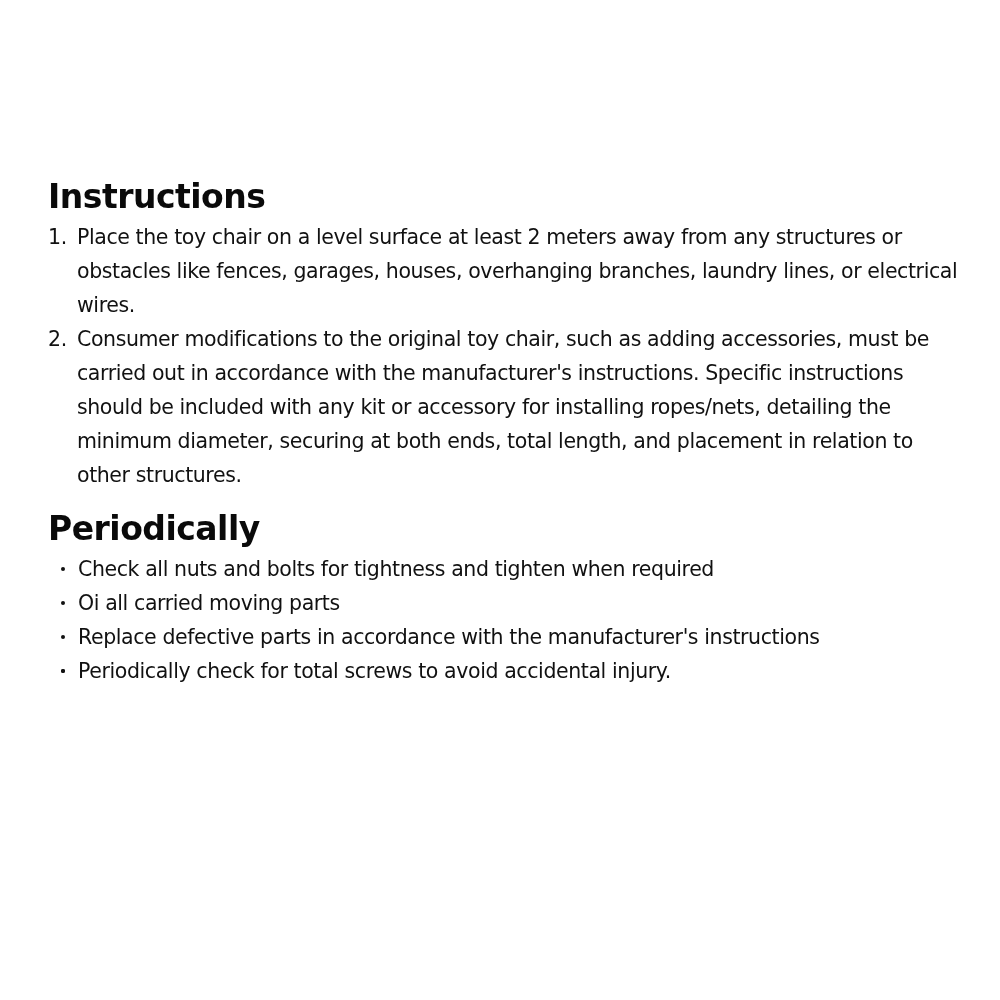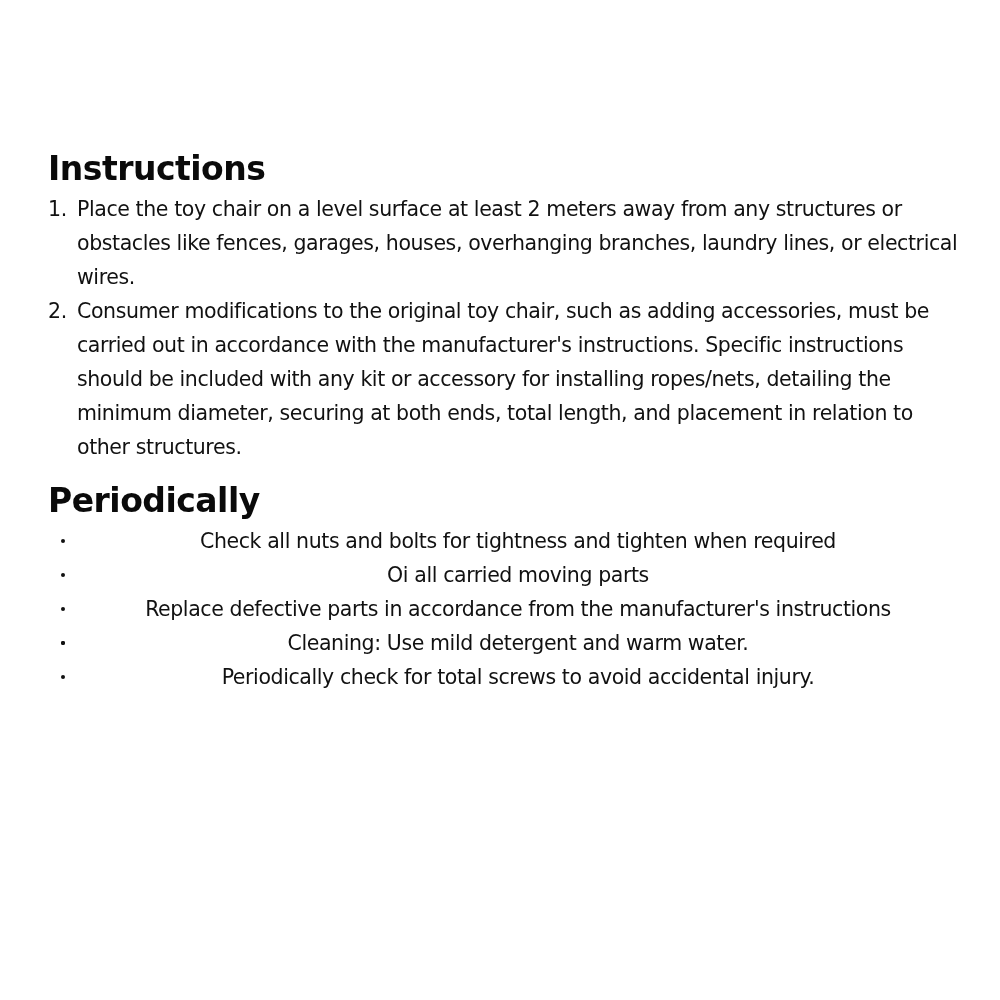--- a/index.html
+++ b/index.html
@@ -1,24 +1,24 @@
 <!DOCTYPE html>
 <html><head>
 <meta charset="utf-8">
 <style>
   html, body { margin: 0; padding: 0; background: #ffffff; }
   body { width: 1000px; height: 1000px; position: relative; overflow: hidden;
          font-family: "DejaVu Sans", "Liberation Sans", sans-serif; color: #111111; }
-  .doc { position: absolute; left: 48px; top: 146px; width: 910px; }
+  .doc { position: absolute; left: 48px; top: 174px; width: 910px; }
   h2 { margin: 0; font-size: 33px; font-weight: bold; letter-spacing: -0.5px; line-height: 46px; color: #0a0a0a; }
   ol { margin: 0; padding: 0; list-style: none; }
   ol li { position: relative; padding-left: 29px; font-size: 20.5px; line-height: 34px; letter-spacing: -0.4px; }
   ol li .num { position: absolute; left: 0; top: 0; }
   .sec2 { margin-top: 14px; }
-  ul { margin: 0; padding: 0; list-style: none; text-align: center; }
+  ul { margin: 0; padding: 0; list-style: none; }
   ul li { position: relative; padding-left: 30px; font-size: 20.5px; line-height: 34px; letter-spacing: -0.4px; }
   ul li .dot { position: absolute; left: 13px; top: 15px; width: 4px; height: 4px; border-radius: 50%; background: #111; }
 </style>
 </head>
 <body>
 
 <div class="doc">
   <section>
     <h2>Instructions</h2>
     <ol>
@@ -31,19 +31,18 @@
         <span>Consumer modifications to the original toy chair, such as adding accessories, must be carried out in accordance with the manufacturer's instructions. Specific instructions should be included with any kit or accessory for installing ropes/nets, detailing the minimum diameter, securing at both ends, total length, and placement in relation to other structures.</span>
       </li>
     </ol>
   </section>
 
   <section class="sec2">
     <h2>Periodically</h2>
     <ul>
       <li><span class="dot"></span><span>Check all nuts and bolts for tightness and tighten when required</span></li>
       <li><span class="dot"></span><span>Oi all carried moving parts</span></li>
-      <li><span class="dot"></span><span>Replace defective parts in accordance from the manufacturer's instructions</span></li>
+      <li><span class="dot"></span><span>Replace defective parts in accordance with the manufacturer's instructions</span></li>
       <li><span class="dot"></span></li>
-      <li><span class="dot"></span><span>Cleaning: Use mild detergent and warm water.</span></li>
       <li><span class="dot"></span><span>Periodically check for total screws to avoid accidental injury.</span></li>
     </ul>
   </section>
 </div>
 
 </body></html>

